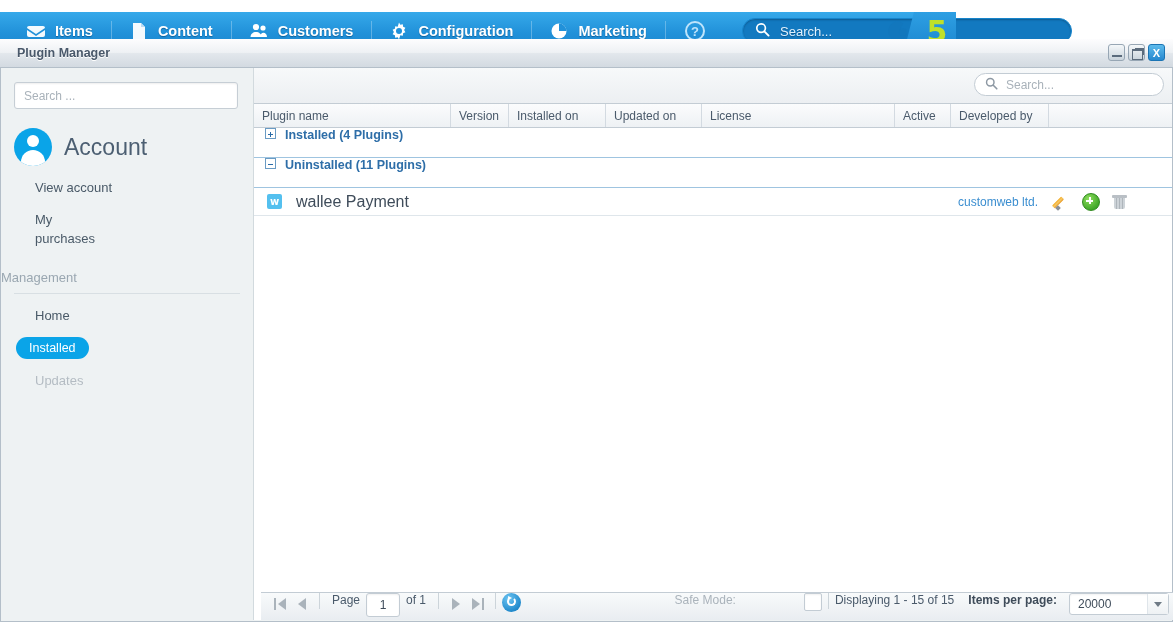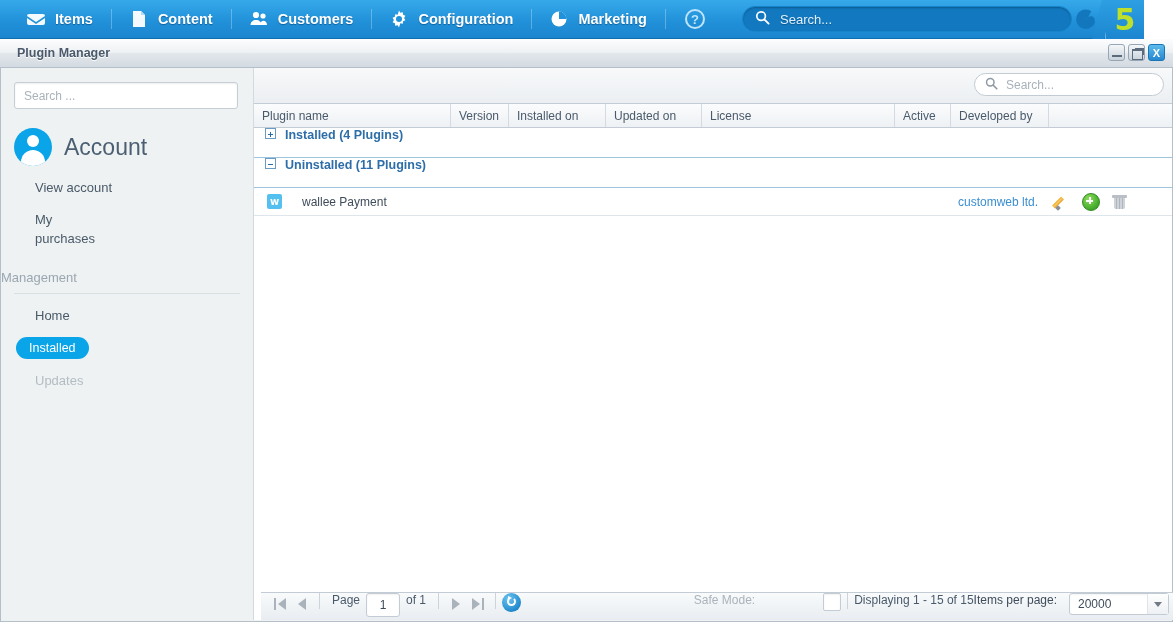--- a/index.html
+++ b/index.html
@@ -7,21 +7,21 @@
     width: 1173px; height: 622px;
     overflow: hidden;
     background: #ffffff;
     font-family: "Liberation Sans", sans-serif;
     -webkit-font-smoothing: antialiased;
   }
   .app { position: relative; width: 1173px; height: 622px; }
 
   
   .topnav {
-    position: absolute; left: 0; top: 0; width: 1144px; height: 39px;
+    position: absolute; left: 0; top: 12px; width: 956px; height: 39px;
     background: linear-gradient(to bottom, #36a9ea 0%, #2191d9 55%, #1b86cf 100%);
     border-bottom: 1px solid #0d6fae;
     box-sizing: border-box;
   }
   .nav-items { display: flex; align-items: center; height: 38px; padding-left: 8px; }
   .nav-item {
     display: flex; align-items: center; height: 38px;
     padding: 0 18px; color: #fff; font-size: 14.5px; font-weight: bold;
     text-shadow: 0 1px 1px rgba(0,60,110,.55);
     cursor: pointer; position: relative;
@@ -217,21 +217,21 @@
   .exp-box.plus::after { content:""; position:absolute; left:4px; top:2.5px; width:1px; height:5px; background:#2a6ca8; }
   .group-label { margin-left: 9px; font-size: 12.5px; font-weight: bold; color:#2e6ea8; }
 
   .data-row { height: 27px; display:flex; align-items:center; border-bottom:1px solid #dfe6eb; background:#fff; position:relative; }
   .wallee-ico {
     width: 15px; height: 15px; margin-left: 13px; border-radius: 2px;
     background: #54c0ef; color:#fff; font-size: 10px; font-weight: bold;
     display:flex; align-items:center; justify-content:center; flex:none;
     font-family: "DejaVu Sans", sans-serif;
   }
-  .plugin-name { margin-left: 20px; font-size: 12px; color:#3f4c5a; }
+  .plugin-name { margin-left: 14px; font-size: 16px; color:#3f4c5a; }
   .dev-link { position:absolute; left: 704px; font-size: 12px; color:#3b8ed0; cursor:pointer; }
   .row-actions { position:absolute; left: 800px; display:flex; align-items:center; gap: 12px; }
 
   .icon-pencil { width:16px;height:16px;position:relative;cursor:pointer; }
   .icon-pencil::before{
     content:""; position:absolute; left:2px; top:2px; width:4px; height:13px;
     background: linear-gradient(to right,#f2a81e,#f7cb6a,#e8941a);
     transform: rotate(45deg); border-radius: 1px;
   }
   .icon-pencil::after{
@@ -275,21 +275,21 @@
     border:2px solid #fff; border-radius:50%; border-top-color: transparent; box-sizing:border-box;
   }
   .refresh::after{
     content:""; position:absolute; left:6px; top:3px; width:4px;height:4px;background:#fff;
     clip-path: polygon(0 0,100% 50%,0 100%);
   }
   .safe-mode { color:#aab3bb; margin-left: auto; }
   .safe-box { width: 16px;height:16px;border:1px solid #c3ccd4;background:#fff;border-radius:2px;margin-left:68px;cursor:pointer;
               box-shadow: inset 0 1px 2px rgba(0,0,0,.06); }
   .displaying { margin-left: 12px; color:#4a5a6b; }
-  .ipp-label { font-weight:normal; color:#3f4c5a; }
+  .ipp-label { margin-left: 14px; font-weight:bold; color:#3f4c5a; }
   .ipp-select {
     margin-left: 12px; margin-right: 10px; width: 100px; height: 22px;
     border:1px solid #c3ccd4; background:#fff; border-radius:3px;
     display:flex;align-items:center; box-sizing:border-box; cursor:pointer;
     box-shadow: inset 0 1px 2px rgba(0,0,0,.05);
   }
   .ipp-select .val { padding-left: 8px; font-size: 12px; color:#3f4c5a; flex:1; }
   .ipp-select .arrowbox {
     width: 20px; height: 20px; border-left:1px solid #dfe5ea;
     display:flex;align-items:center;justify-content:center;

